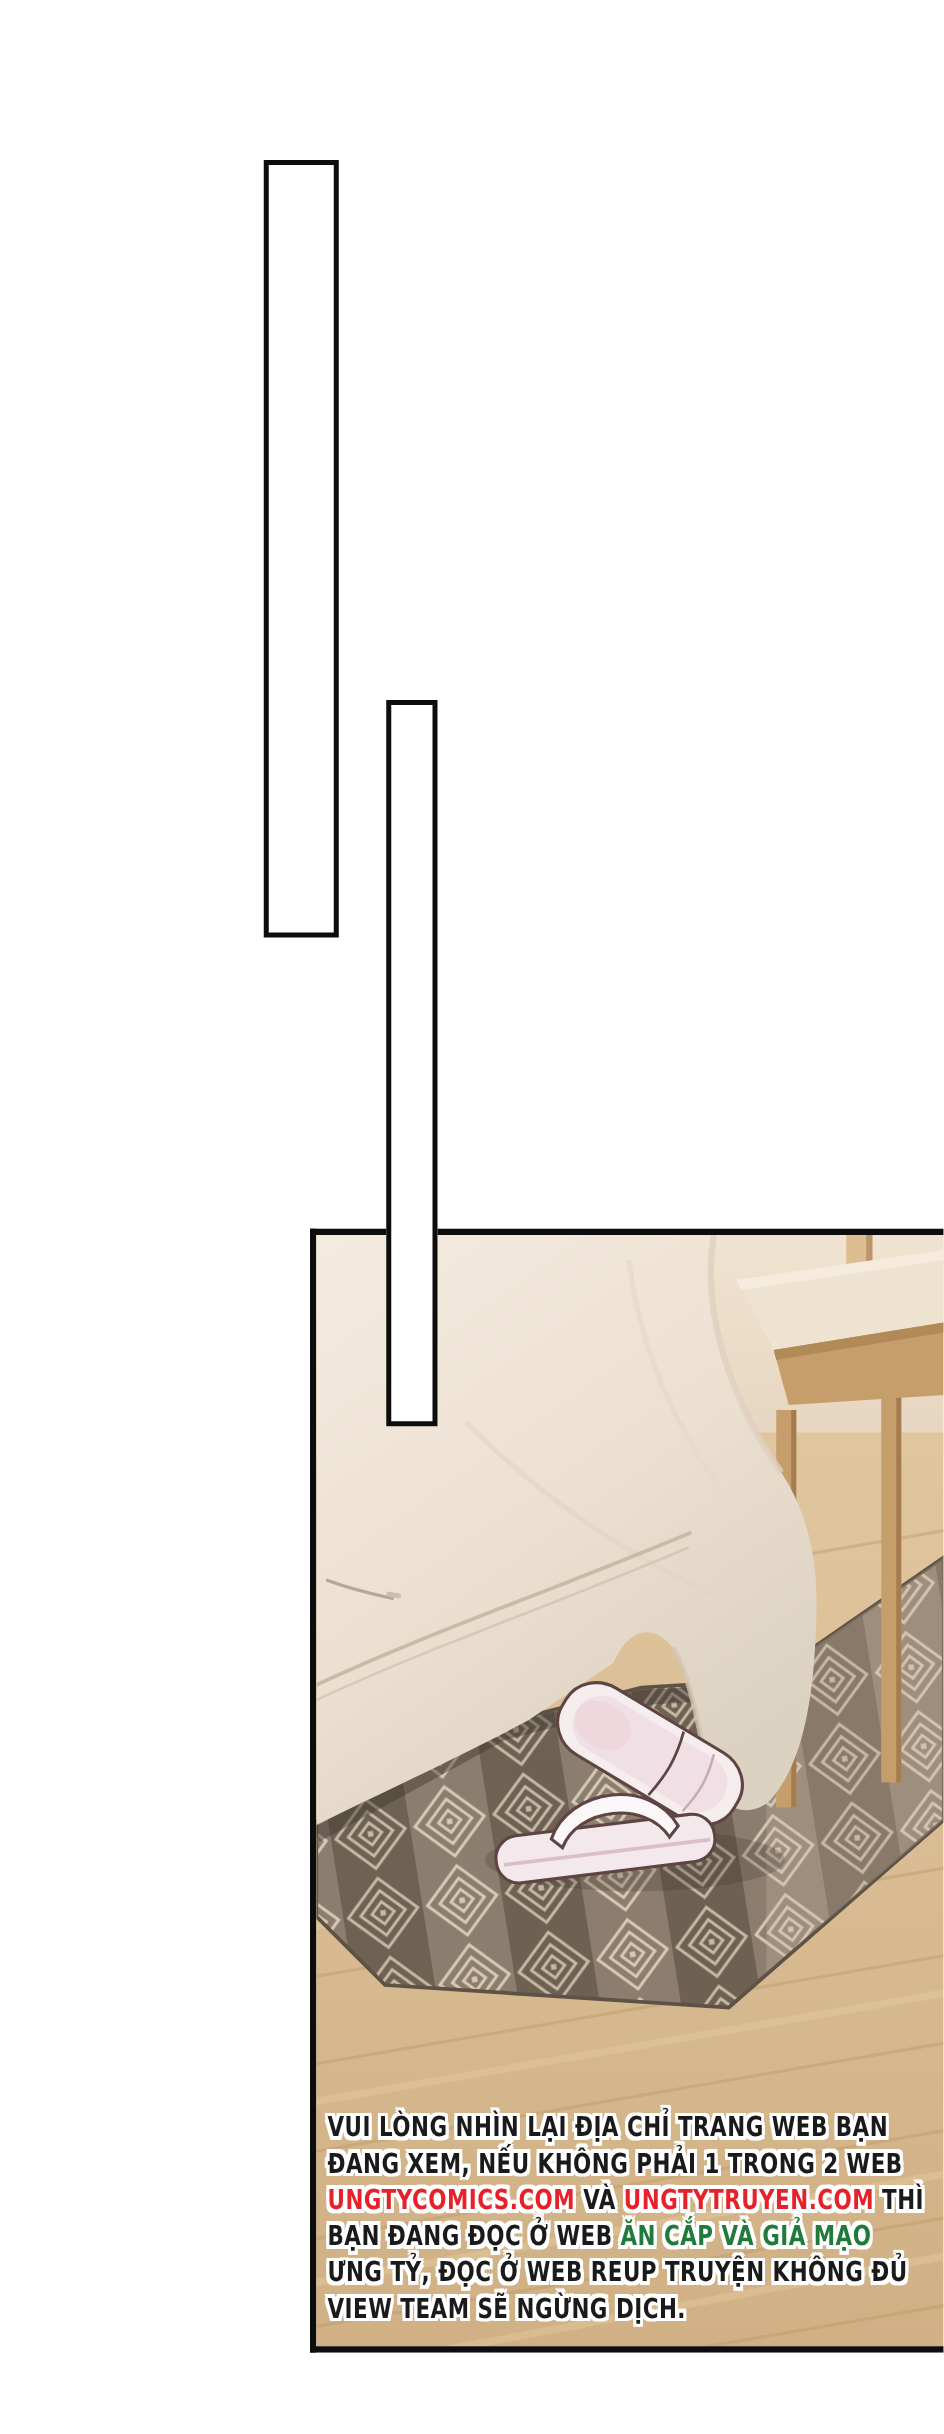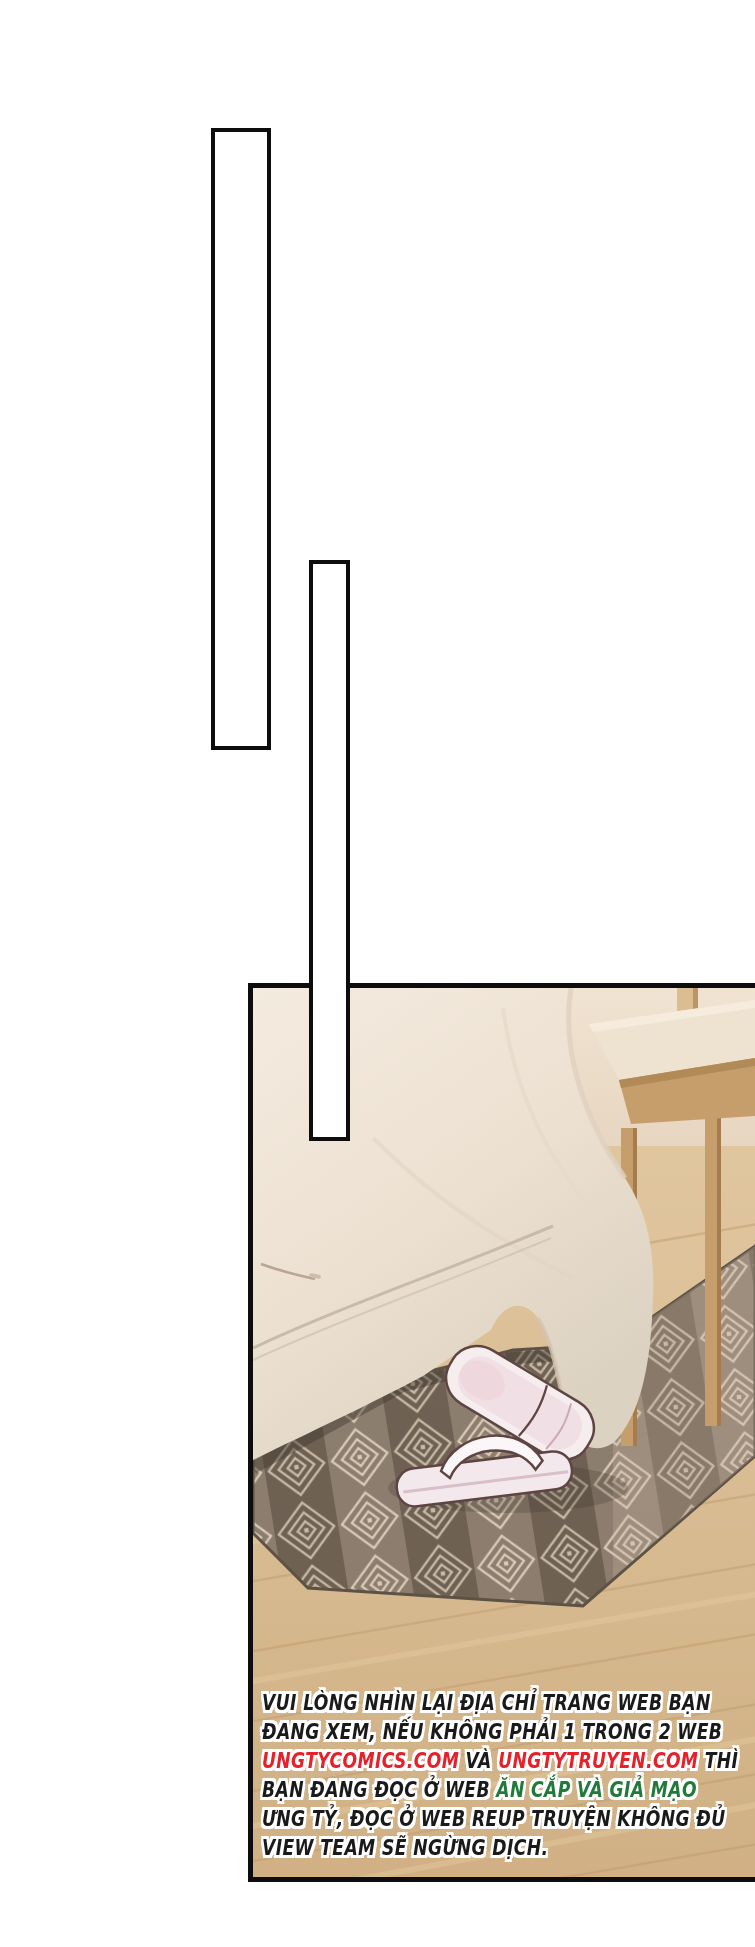--- a/index.html
+++ b/index.html
@@ -1,18 +1,18 @@
 <!DOCTYPE html>
 <html><head>
 <meta charset="utf-8">
 <style>
   html,body{margin:0;padding:0;background:#ffffff;}
   .canvas{
     position:relative;width:755px;height:1947px;background:#ffffff;
-    overflow:hidden;font-family:"DejaVu Sans",sans-serif;font-style:italic;
+    overflow:hidden;font-family:"DejaVu Sans",sans-serif;
   }
   .tail{
     position:absolute;background:#ffffff;border:4px solid #0d0d0d;
     box-sizing:border-box;
   }
   .tail-1{left:211px;top:128px;width:60px;height:622px;z-index:2;}
   .tail-2{left:309px;top:560px;width:41px;height:581px;z-index:4;}
   .panel{
     position:absolute;left:248px;top:983px;width:507px;height:899px;
     border:5px solid #0d0d0d;border-right:none;box-sizing:border-box;

